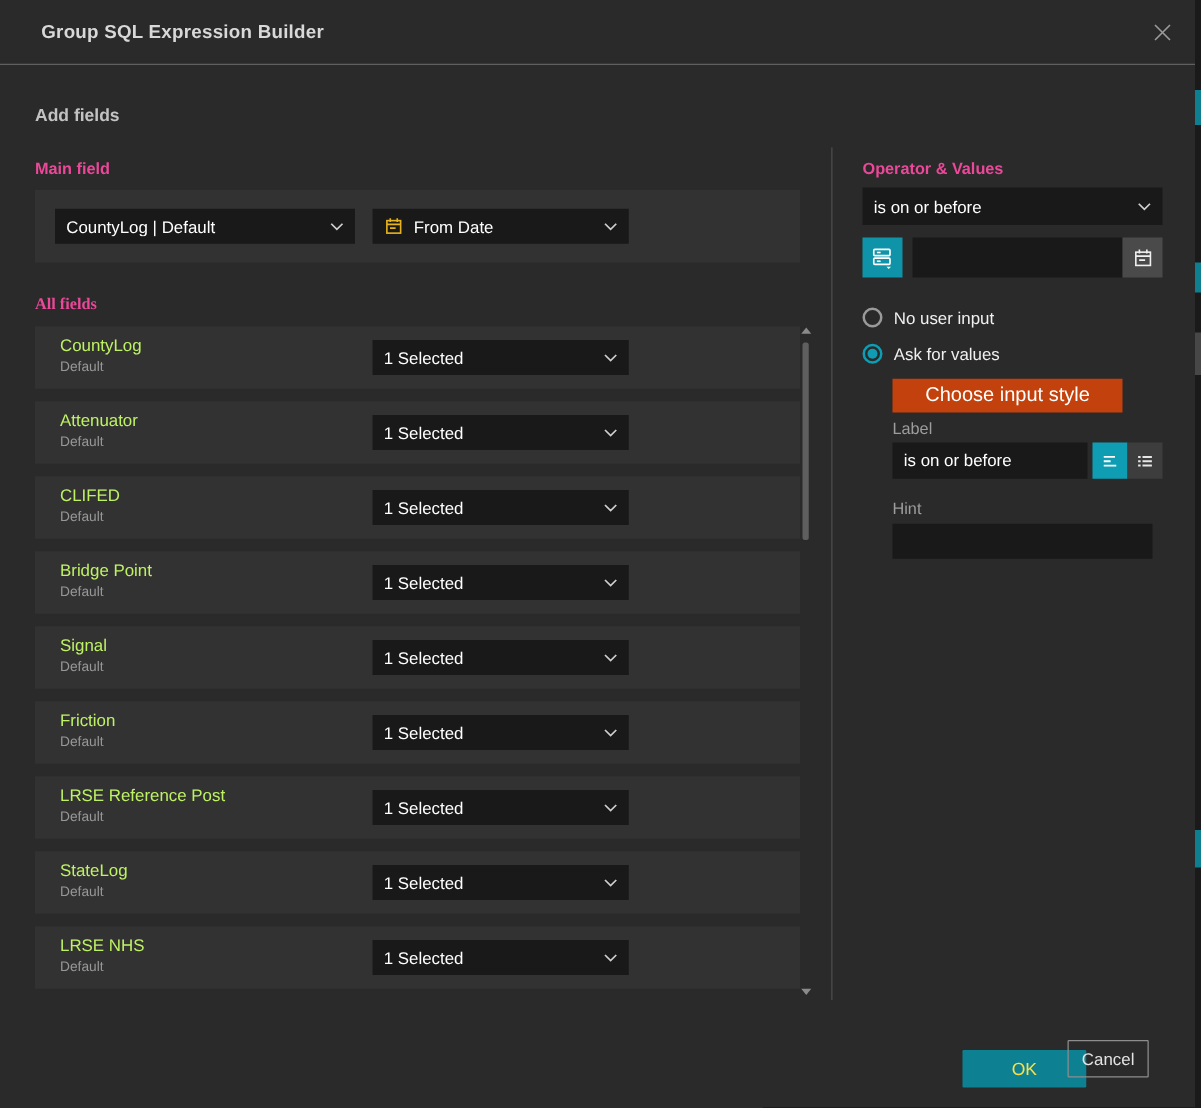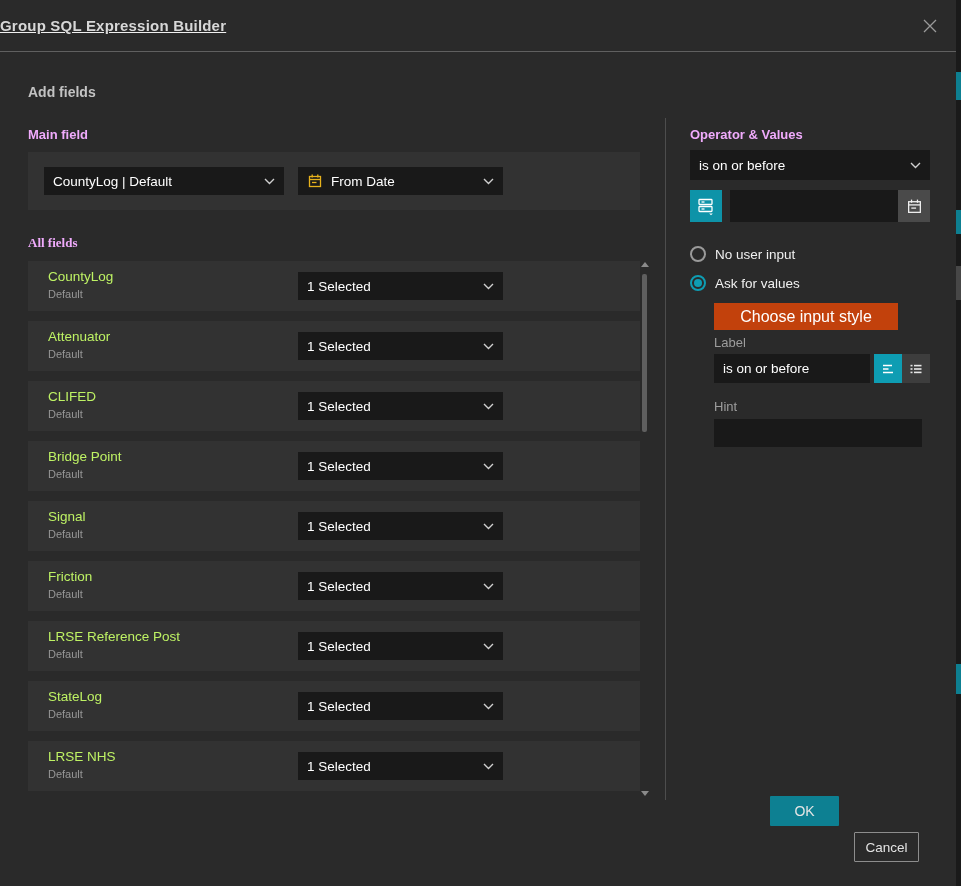--- a/index.html
+++ b/index.html
@@ -15,33 +15,32 @@
 
   .modal {
     position:absolute; left:0; top:0; width:956px; height:886px;
     background:#2a2a2a; color:#f0f0f0;
   }
 
   
   .titlebar {
     position:absolute; left:0; top:0; width:100%; height:52px;
     border-bottom:1px solid #606060; display:flex; align-items:center;
-    padding-left:0;
-    text-decoration:underline;
+    padding-left:33px;
   }
   .title { font-size:15px; font-weight:bold; color:#d8d8d8; letter-spacing:.2px; }
   .close-btn {
     position:absolute; right:13px; top:13px; width:26px; height:26px;
     display:flex; align-items:center; justify-content:center; cursor:pointer;
   }
   .close-btn svg { stroke:#9a9a9a; }
 
   
   .h-addfields { position:absolute; left:28px; top:84px; font-size:14px; font-weight:bold; color:#c3c3c3;text-align:center; }
-  .lbl { font-size:13px; font-weight:bold; color:#f0abfc; }
+  .lbl { font-size:13px; font-weight:bold; color:#ec4899; }
   .lbl-main   { position:absolute; left:28px; top:127px; }
   .lbl-all    { position:absolute; left:28px; top:235px;font-family:Liberation Serif, serif; }
   .lbl-op     { position:absolute; left:690px; top:127px; }
 
   
   .select {
     background:#191919; color:#fff; height:28px; display:flex; align-items:center;
     padding:0 9px; font-size:13.5px; cursor:pointer; position:absolute;
   }
   .select .sel-text { flex:1 1 auto; white-space:nowrap; overflow:hidden; }
@@ -129,22 +128,22 @@
   .tog-line { left:874px; background:#0e9db3; }
   .tog-list { left:902px; background:#3d3d3d; }
   .hint-input {
     position:absolute; left:714px; top:419px; width:208px; height:28px; background:#191919;
     border:none; outline:none; color:#fff; font-size:13px; padding:0 8px;
     font-family:"Liberation Sans", sans-serif;
   }
 
   
   .ok-btn {
-    position:absolute; left:770px; top:796px; width:69px; height:30px; background:#0d8092;
-    color:#e5e5e5; font-size:14px; border:none; cursor:pointer; border-radius:1px;
+    position:absolute; left:770px; top:840px; width:99px; height:30px; background:#0d8092;
+    color:#fde047; font-size:14px; border:none; cursor:pointer; border-radius:1px;
     font-family:"Liberation Sans", sans-serif;
   }
   .cancel-btn {
     position:absolute; left:854px; top:832px; width:65px; height:30px; background:transparent;
     color:#e3e3e3; font-size:13.5px; border:1px solid #8d8d8d; cursor:pointer; border-radius:1px;
     font-family:"Liberation Sans", sans-serif;
   }
 </style>
 </head>
 <body>

